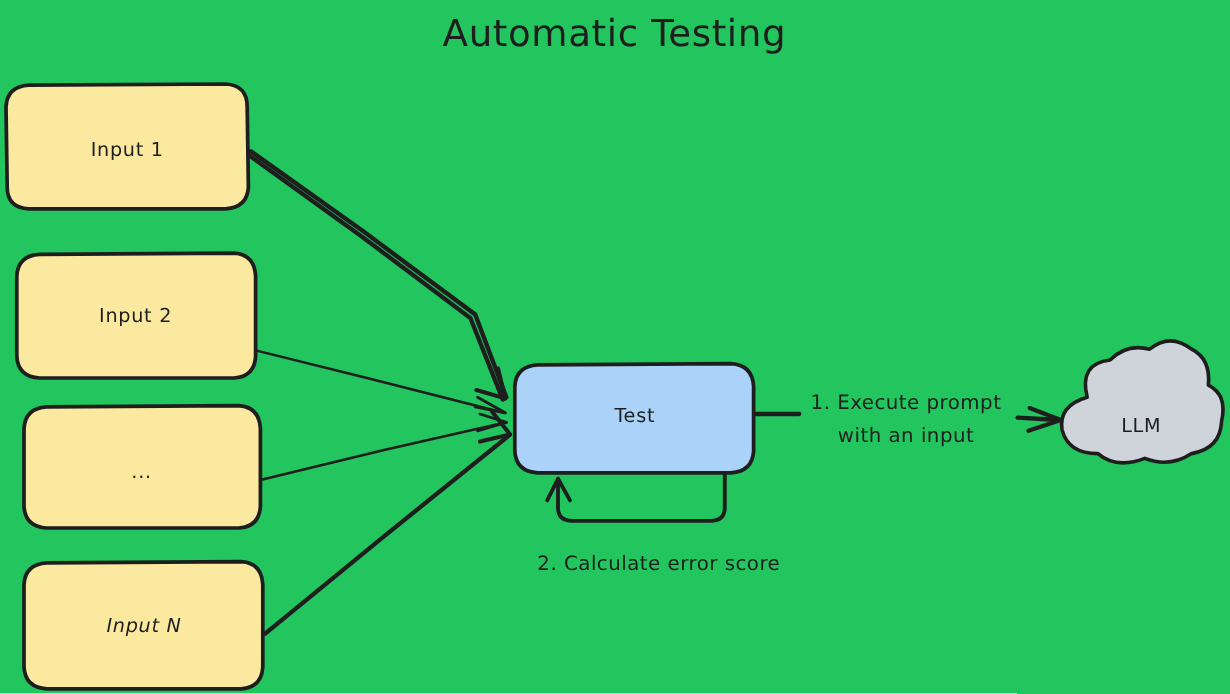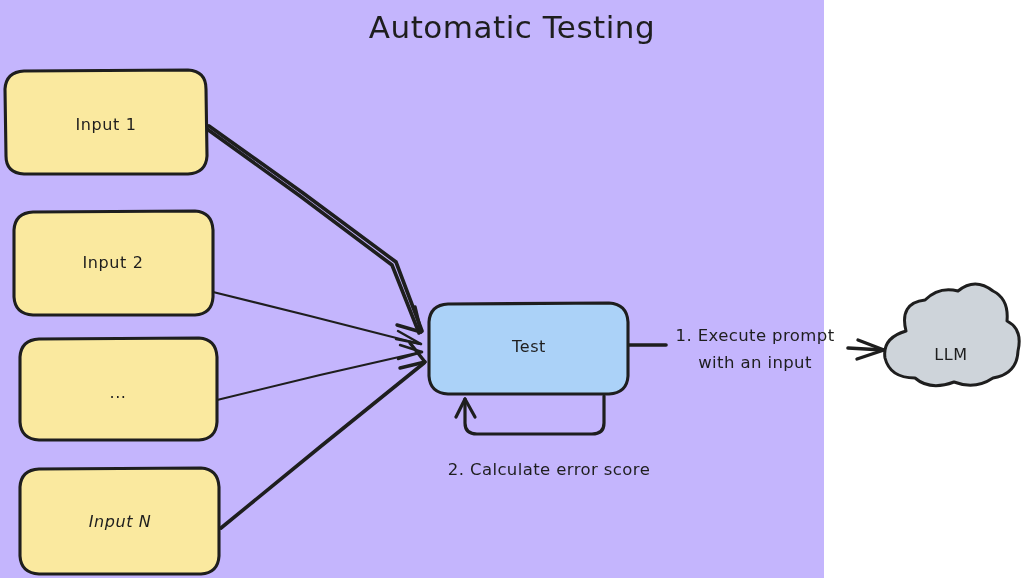--- a/index.html
+++ b/index.html
@@ -8,23 +8,23 @@
     background: #ffffff;
   }
   body {
     width: 1025px;
     height: 578px;
     overflow: hidden;
     font-family: "DejaVu Sans", sans-serif;
   }
   #canvas {
     position: relative;
-    width: 824px;
+    width: 1025px;
     height: 578px;
-    background: #c4b5fd;
+    background: #22c55e;
   }
   svg#diagram {
     position: absolute;
     left: 0;
     top: 0;
     width: 1025px;
     height: 578px;
   }
   .hand-text {
     font-family: "DejaVu Sans", "Liberation Sans", sans-serif;

